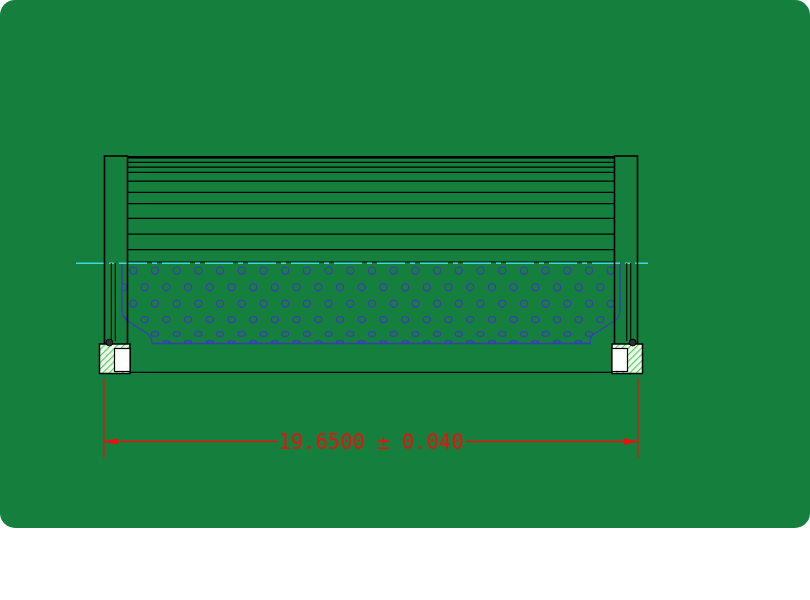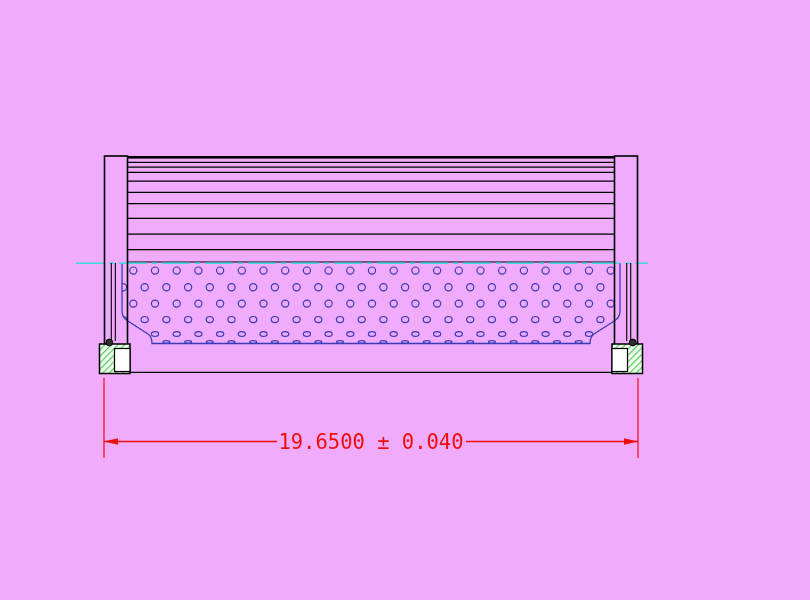--- a/index.html
+++ b/index.html
@@ -1,17 +1,17 @@
 <!DOCTYPE html>
 <html style="--line: #000000; --perforation: #3b3bb8; --centerline: #3fd8de; --dimension: #ee0e0e; --hatch: #55d055; --oring: #2f2f2f;"><head>
 <meta charset="utf-8">
 <style>
   html,body{margin:0;padding:0;background:#ffffff;}
-  .canvas{position:relative;width:810px;height:600px;background:#f0abfc;overflow:hidden;
-          font-family:"DejaVu Sans Mono", monospace;}
+  .canvas{position:relative;width:810px;height:528px;background:#15803d;overflow:hidden;
+          font-family:"DejaVu Sans Mono", monospace;border-radius:15px;}
   svg{display:block;}
   .blackline{stroke:var(--line);fill:none;}
   .blueline{stroke:var(--perforation);fill:none;}
   .redline{stroke:var(--dimension);fill:none;}
   .redfill{fill:var(--dimension);stroke:none;}
   .dim-text{fill:var(--dimension);font-family:"DejaVu Sans Mono", monospace;
             font-size:20.5px;letter-spacing:0px;}
 </style>
 </head>
 <body>

